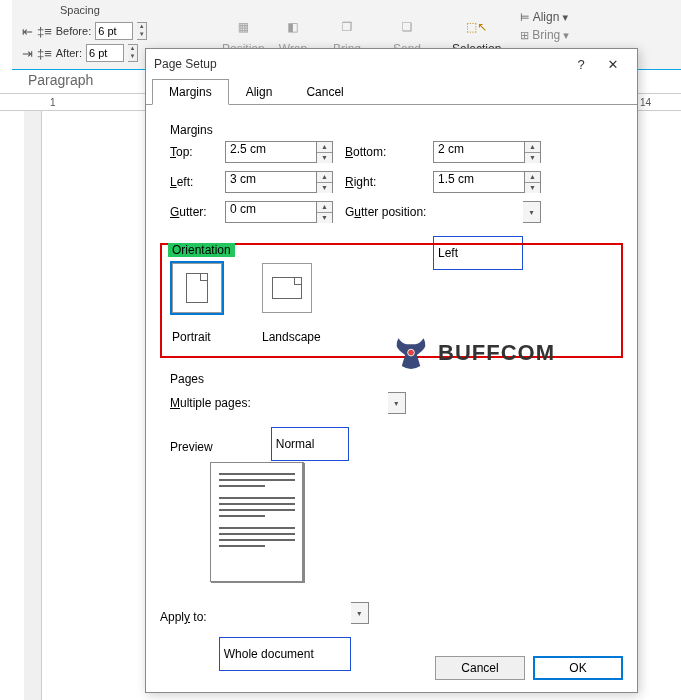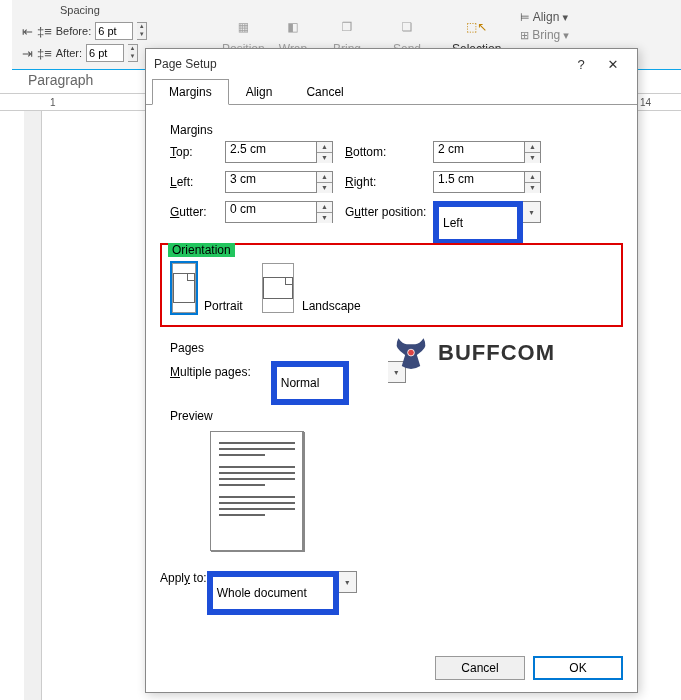--- a/index.html
+++ b/index.html
@@ -39,39 +39,39 @@
 .margins-grid { display: grid; grid-template-columns: 55px 108px 12px 88px 108px; row-gap: 8px; align-items: center; margin-top: 4px; }
 .margins-grid label { font-size: 12px; }
 .underline { text-decoration: underline; }
 .inp-wrap { display: flex; height: 22px; }
 .inp { flex: 1; border: 1px solid #888; padding: 0 4px; font-size: 12px; }
 .inpspin { width: 16px; display: flex; flex-direction: column; border: 1px solid #888; border-left: none; }
 .inpspin span { flex: 1; text-align: center; font-size: 7px; line-height: 10px; color: #555; background: #f4f4f4; }
 .inpspin span:first-child { border-bottom: 1px solid #999; }
 .selwrap { position: relative; width: 108px; height: 22px; display: flex; }
 .selwrap .arrow { width: 18px; border: 1px solid #888; border-left: none; display: flex; align-items: center; justify-content: center; font-size: 8px; color: #555; background: #f4f4f4; }
-.selwrap .selval { flex: 1; border: 6px solid #1d4ed8; padding: 16px 4px; display: flex; align-items: center; }
+.selwrap .selval { flex: 1; border: 1px solid #1d4ed8; padding: 16px 4px; display: flex; align-items: center; margin-top: 35px; }
 
 .orientation-highlight { border: 2px solid #d00; padding: 8px 10px 12px; margin: 10px 14px 0; position: relative; }
 .orientation-title { position: absolute; top: -2px; left: 6px; background: #22c55e; padding: 0 4px; font-size: 12px; }
 .orient-row { display: flex; gap: 20px; margin-top: 10px; }
-.orient-opt { display: flex; flex-direction: row; align-items: flex-end; gap: 8px; width: 70px; }
+.orient-opt { display: flex; flex-direction: column; align-items: flex-start; gap: 17px; width: 70px; }
 .orient-icon { width: 50px; height: 50px; border: 1px solid #999; background: #fff; display: flex; align-items: center; justify-content: center; }
 .orient-opt.selected .orient-icon { outline: 2px solid #0078d4; }
 .portrait-page { width: 22px; height: 30px; border: 1px solid #666; position: relative; }
 .portrait-page::after { content: ""; position: absolute; top: 0; right: 0; width: 6px; height: 6px; border-left: 1px solid #666; border-bottom: 1px solid #666; background: #fff; }
 .landscape-page { width: 30px; height: 22px; border: 1px solid #666; position: relative; }
 .landscape-page::after { content: ""; position: absolute; top: 0; right: 0; width: 6px; height: 6px; border-left: 1px solid #666; border-bottom: 1px solid #666; background: #fff; }
 
 .pages-row { display: flex; align-items: center; gap: 20px; margin-top: 6px; }
 .preview-box { width: 94px; height: 120px; border: 1px solid #888; background: #fff; box-shadow: 1px 1px 0 #888, -1px 0 0 #888 inset; padding: 10px 8px; margin-left: 40px; }
 .preview-line { height: 2px; background: #666; margin-bottom: 4px; }
 .preview-line.short { width: 60%; }
 
-.apply-row { display: flex; align-items: flex-start; margin: 10px 14px 0; }
+.apply-row { display: flex; align-items: flex-end; gap: 12px; margin: 10px 14px 0; }
 .footer { display: flex; align-items: center; padding: 10px 14px 12px; margin-top: auto; gap: 8px; }
 .btn { height: 24px; padding: 0 14px; border: 1px solid #999; background: #f0f0f0; font-size: 12px; display: flex; align-items: center; }
 .btn.primary { border: 2px solid #0078d4; background: #fff; }
 .spacer { flex: 1; }
 
 
 .wm { position: absolute; left: 390px; top: 334px; display: flex; align-items: center; gap: 6px; pointer-events: none; }
 .wm .txt { font-weight: 800; font-size: 22px; color: #333; letter-spacing: 1px; }
 .bull { position: relative; width: 42px; height: 38px; }
 </style>

